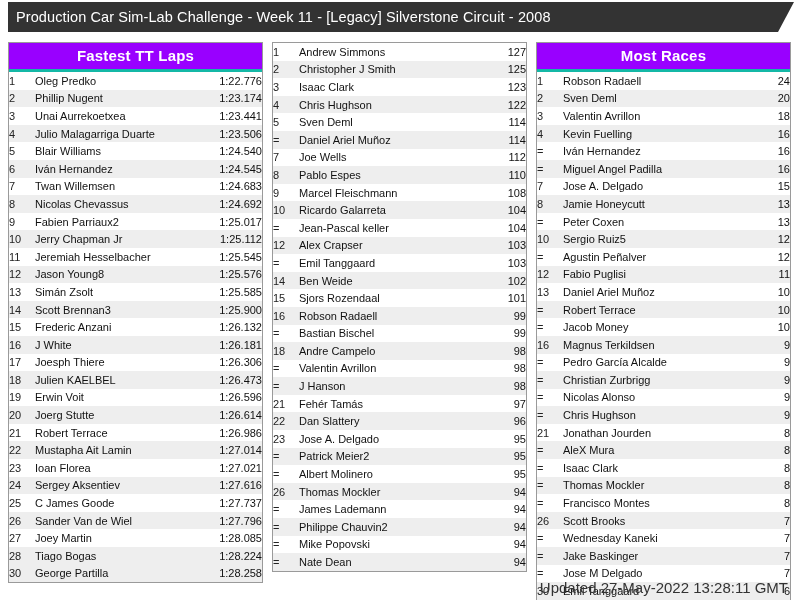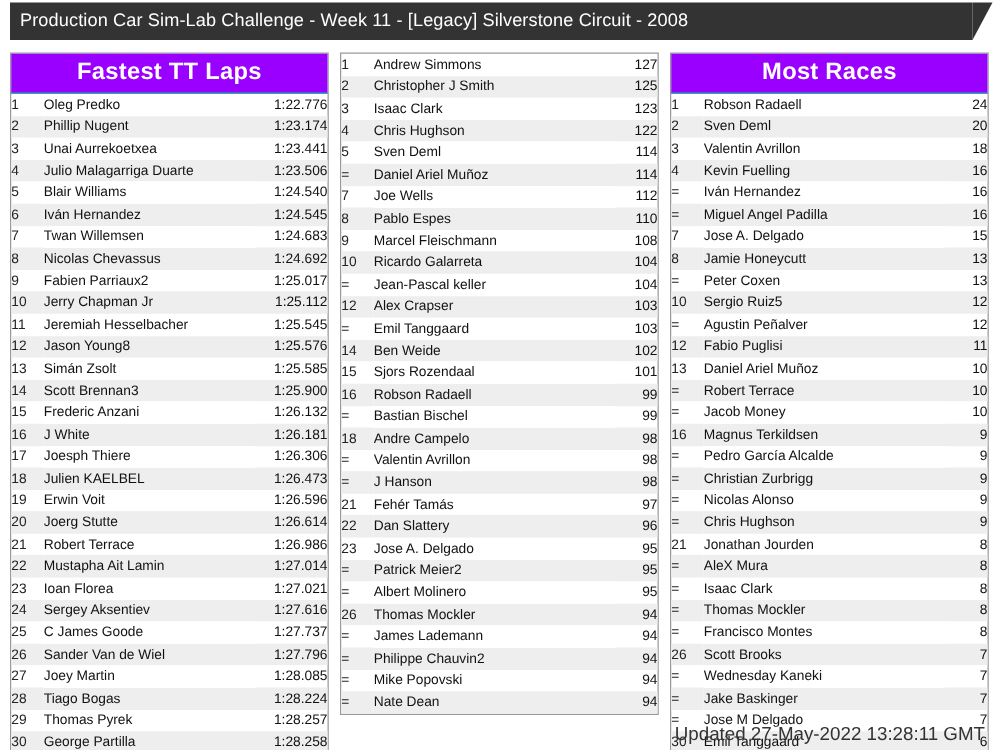--- a/index.html
+++ b/index.html
@@ -61,24 +61,24 @@
   .col {
     width: 255px;
     border: 1px solid #9a9a9a;
     box-sizing: border-box;
     background: #ffffff;
   }
   .col-title {
     background: #9900ff;
     color: #ffffff;
     text-align: center;
-    font-size: 19px;
+    font-size: 15px;
     font-weight: bold;
     padding: 4px 0 5px 0;
-    border-bottom: 1px solid #14b8a6;
+    border-bottom: 3px solid #14b8a6;
     letter-spacing: 0.2px;
   }
   table.rank {
     width: 100%;
     border-collapse: collapse;
     font-size: 11px;
   }
   table.rank td {
     padding: 1px 0;
     height: 15.6px;
@@ -269,25 +269,20 @@
             <tr>
               <td class="pos">27</td>
               <td class="name">Joey Martin</td>
               <td class="val">1:28.085</td>
             </tr>
             <tr class="alt">
               <td class="pos">28</td>
               <td class="name">Tiago Bogas</td>
               <td class="val">1:28.224</td>
             </tr>
-            <tr>
-              <td class="pos">29</td>
-              <td class="name">Thomas Pyrek</td>
-              <td class="val">1:28.257</td>
-            </tr>
             <tr class="alt">
               <td class="pos">30</td>
               <td class="name">George Partilla</td>
               <td class="val">1:28.258</td>
             </tr>
           </tbody>
       </table>
     </div>
 
     <div class="col">

